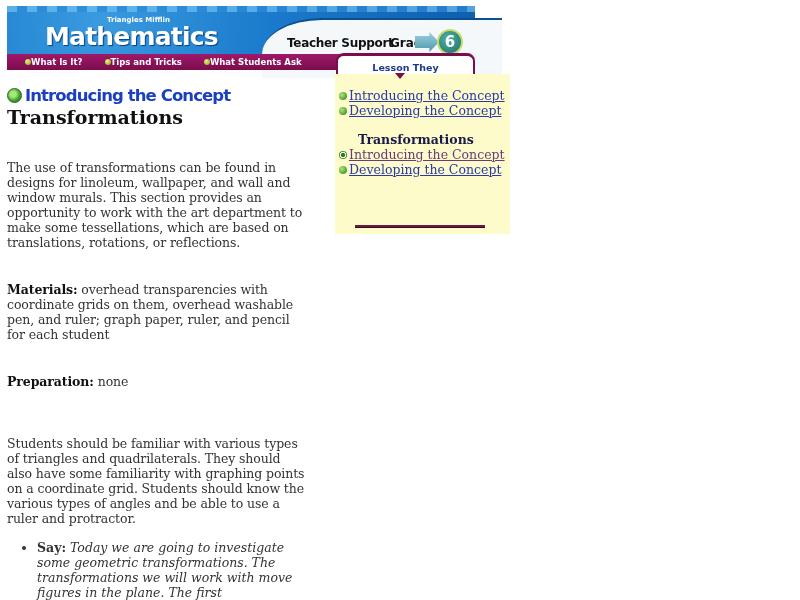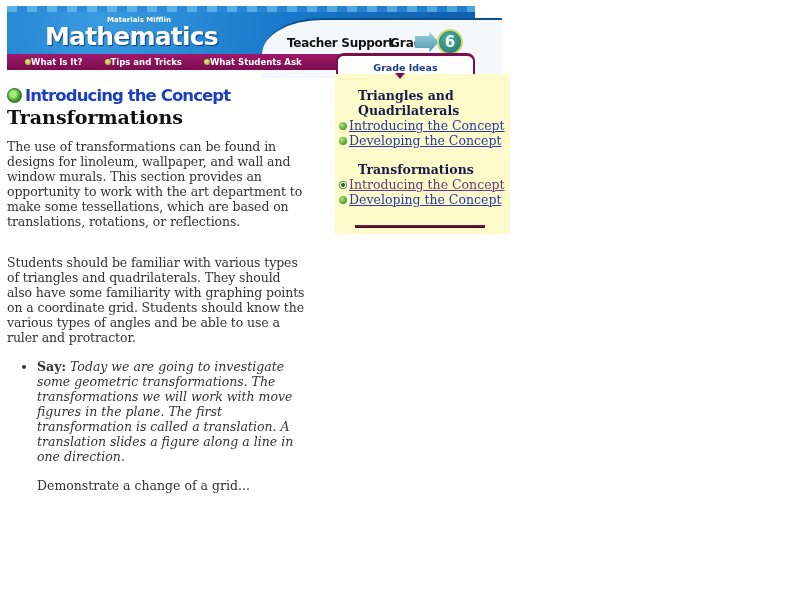--- a/index.html
+++ b/index.html
@@ -55,21 +55,21 @@
     background: #fff; border: 2px solid #7a0d4e; border-top: 3px solid #7a0d4e; border-radius: 8px 8px 0 0;
     text-align: center; font-family: "DejaVu Sans", sans-serif; font-size: 9.5px; font-weight: bold; color: #1c3a8c; padding-top: 6px;
   }
 
   
   .content { position: absolute; left: 7px; top: 84px; width: 300px; }
   .section-header { display: flex; align-items: center; gap: 3px; height: 22px; }
   .bullet-icon { width: 15px; height: 15px; border-radius: 50%; background: radial-gradient(circle at 40% 40%, #a6e87a 0 25%, #3f9a2c 60%, #2a6f1c 100%); border: 1px solid #256a1c; }
   .section-title { font-family: "DejaVu Sans", sans-serif; font-weight: bold; font-size: 16.5px; color: #1a3fbf; letter-spacing: -0.9px; }
   .page-title { font-family: "DejaVu Serif", serif; font-weight: bold; font-size: 19px; color: #111; margin-top: 0px; line-height: 22px; }
-  p.para { font-size: 12.5px; line-height: 15px; color: #333; margin-top: 11px; letter-spacing: -0.1px; }
+  p.para { font-size: 12.5px; line-height: 15px; color: #333; margin-top: 32px; letter-spacing: -0.1px; }
   p.para b { color: #111; }
   ul.say-list { margin-top: 14px; margin-left: 30px; list-style: disc; font-size: 12.5px; line-height: 15px; color: #333; }
   ul.say-list li { padding-left: 0; margin-bottom: 14px; }
   ul.say-list i { font-style: italic; }
 
   
   .sidebar { position: absolute; left: 335px; top: 74px; width: 175px; height: 160px; background: #fdfbc9; padding: 14px 0 0 0; }
   .sidebar-pointer { position: absolute; left: 60px; top: -1px; width: 0; height: 0; border-left: 5px solid transparent; border-right: 5px solid transparent; border-top: 6px solid #7a0d4e; }
   .side-group-title { font-family: "DejaVu Serif", serif; font-weight: bold; font-size: 12.5px; color: #1a1a4a; line-height: 15px; padding-left: 23px; }
   .side-link { display: flex; align-items: center; height: 15px; padding-left: 4px; font-size: 12.5px; color: #2a3aa8; text-decoration: underline; cursor: pointer; white-space: nowrap; }
@@ -78,66 +78,67 @@
   .side-link .dot.ring { background: radial-gradient(circle at 50% 50%, #2f7a20 0 35%, #fff 40% 55%, #3f9a2c 60%); }
   .side-gap { height: 14px; }
   .side-rule { position: absolute; left: 20px; top: 151px; width: 130px; height: 3px; background: #6a1a3a; border-bottom: 1px solid #3a0a20; }
 </style>
 </head>
 <body>
 
 <div class="banner">
   <div class="banner-top"></div>
   <div class="banner-white"></div>
-  <span class="publisher">Materials Mifflin</span>
+  <span class="publisher">Triangles Mifflin</span>
   <span class="app-title">Mathematics</span>
   <span class="teacher-support">Teacher Support</span>
   <span class="grade-label">Grade</span>
   <span class="grade-arrow"></span>
   <span class="grade-circle">6</span>
 
   <div class="navbar">
     <span class="nav-item">
       <span class="nav-dot"></span>
       <span>What Is It?</span>
     </span>
     <span class="nav-item">
       <span class="nav-dot"></span>
       <span>Tips and Tricks</span>
     </span>
     <span class="nav-item">
       <span class="nav-dot"></span>
       <span>What Students Ask</span>
     </span>
   </div>
-  <div class="lesson-tab">Grade Ideas</div>
+  <div class="lesson-tab">Lesson They</div>
 </div>
 
 <div class="content">
   <div class="section-header">
     <span class="bullet-icon"></span>
     <span class="section-title">Introducing the Concept</span>
   </div>
   <h1 class="page-title">Transformations</h1>
 
   <p class="para">The use of transformations can be found in designs for linoleum, wallpaper, and wall and window murals. This section provides an opportunity to work with the art department to make some tessellations, which are based on translations, rotations, or reflections.</p>
 
+  <p class="para"><b>Materials:</b><span> overhead transparencies with coordinate grids on them, overhead washable pen, and ruler; graph paper, ruler, and pencil for each student</span></p>
 
+  <p class="para"><b>Preparation:</b><span> none</span></p>
 
   <p class="para"><br><span>Students should be familiar with various types of triangles and quadrilaterals. They should also have some familiarity with graphing points on a coordinate grid. Students should know the various types of angles and be able to use a ruler and protractor.</span></p>
 
   <ul class="say-list">
     <li><b>Say:</b><i> Today we are going to investigate some geometric transformations. The transformations we will work with move figures in the plane. The first transformation is called a translation. A translation slides a figure along a line in one direction.</i></li>
     <li style="list-style:none"><span>Demonstrate a change of a grid...</span></li>
   </ul>
 </div>
 
 <div class="sidebar">
   <span class="sidebar-pointer"></span>
-  <div class="side-group-title">Triangles and Quadrilaterals</div>
   <div class="side-link">
     <span class="dot"></span>
     <span> Introducing the Concept</span>
   </div>
   <div class="side-link">
     <span class="dot"></span>
     <span> Developing the Concept</span>
   </div>
   <div class="side-gap"></div>
   <div class="side-group-title">Transformations</div>

